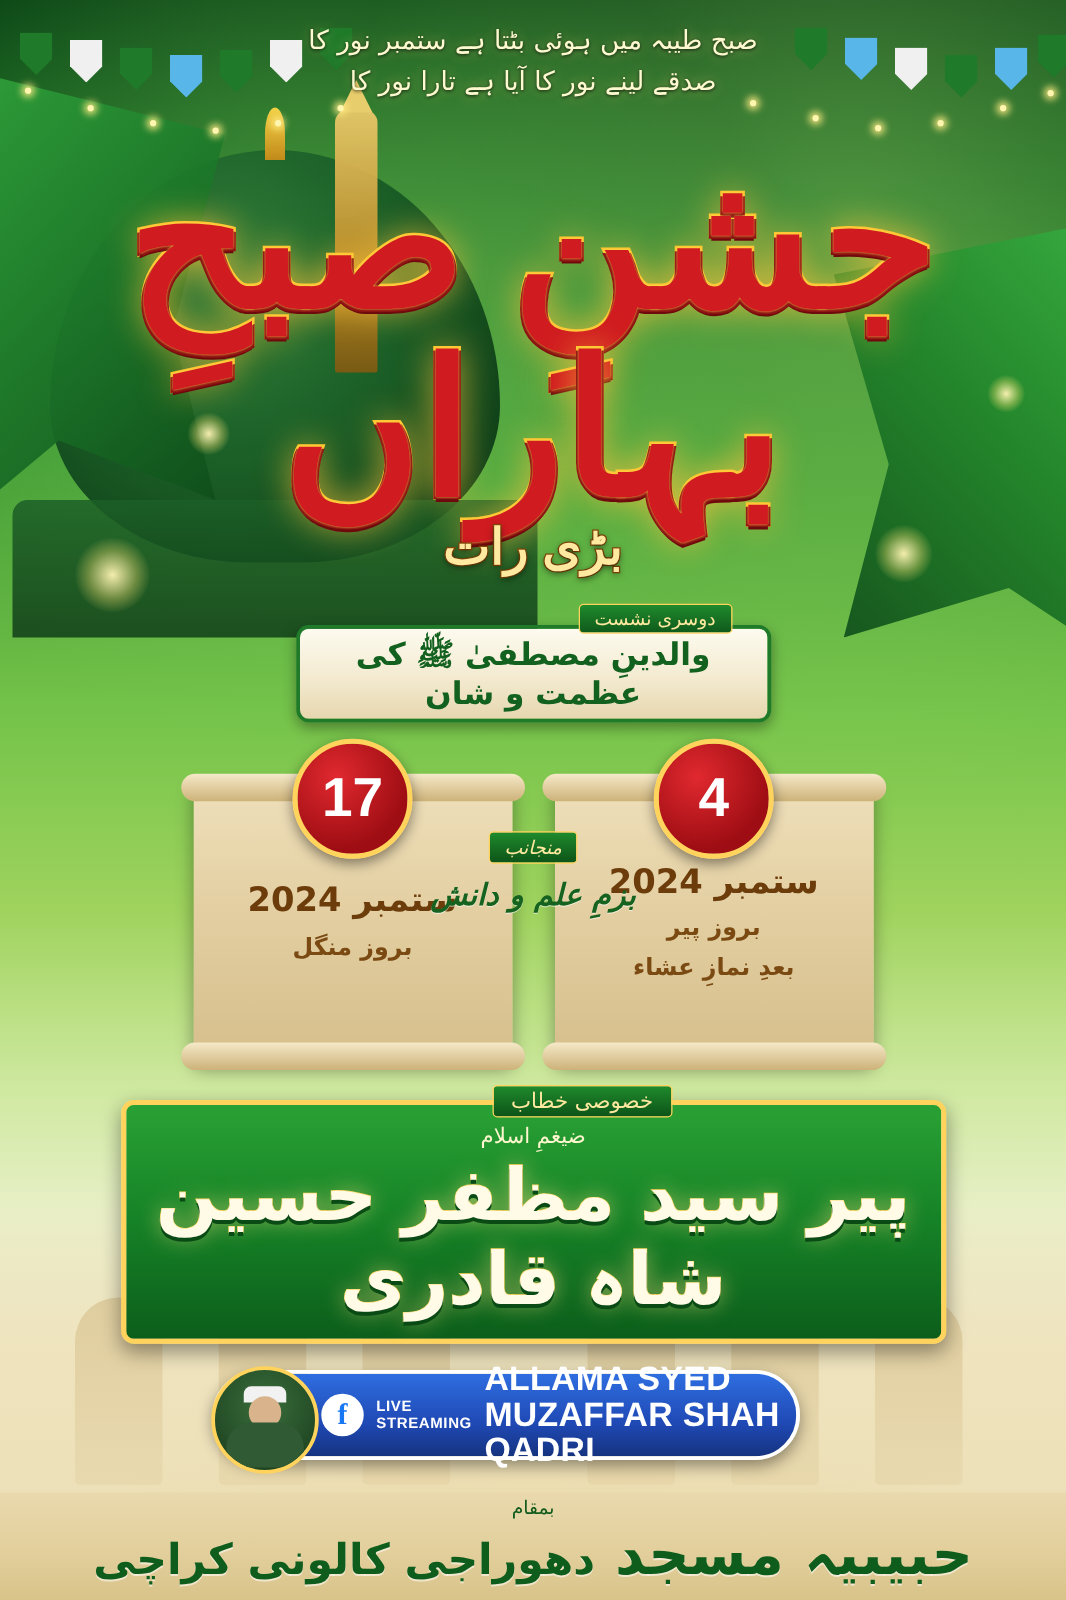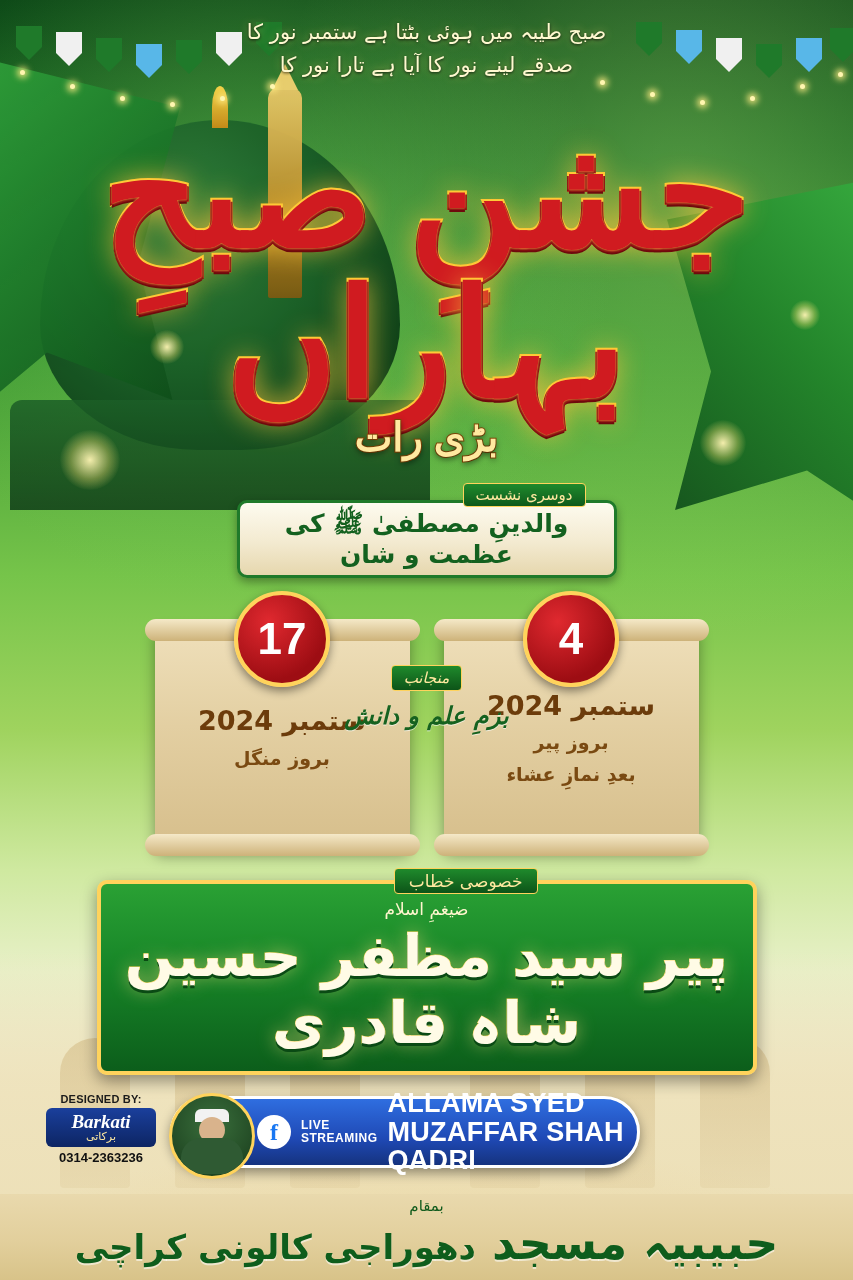--- a/index.html
+++ b/index.html
@@ -409,28 +409,20 @@
     <span class="mn-tag">منجانب</span>
     <div class="mn-text">بزمِ علم و دانش</div>
   </div>
 
   <div class="speaker-panel">
     <span class="sp-tag">خصوصی خطاب</span>
     <div class="sp-title">ضیغمِ اسلام</div>
     <div class="sp-name">پیر سید مظفر حسین شاہ قادری</div>
   </div>
 
-  <div class="designer">
-    <div class="d-head">DESIGNED BY:</div>
-    <div class="d-logo">
-      <div class="bk">Barkati</div>
-      <div class="ur">برکاتی</div>
-    </div>
-    <div class="d-phone">0314-2363236</div>
-  </div>
 
   <div class="livebar">
     <div class="live-photo">
       <div class="cap"></div>
         <div class="face"></div>
         <div class="body"></div>
     </div>
     <div class="fb-badge">f</div>
     <div class="live-label">
       <div>LIVE</div>

